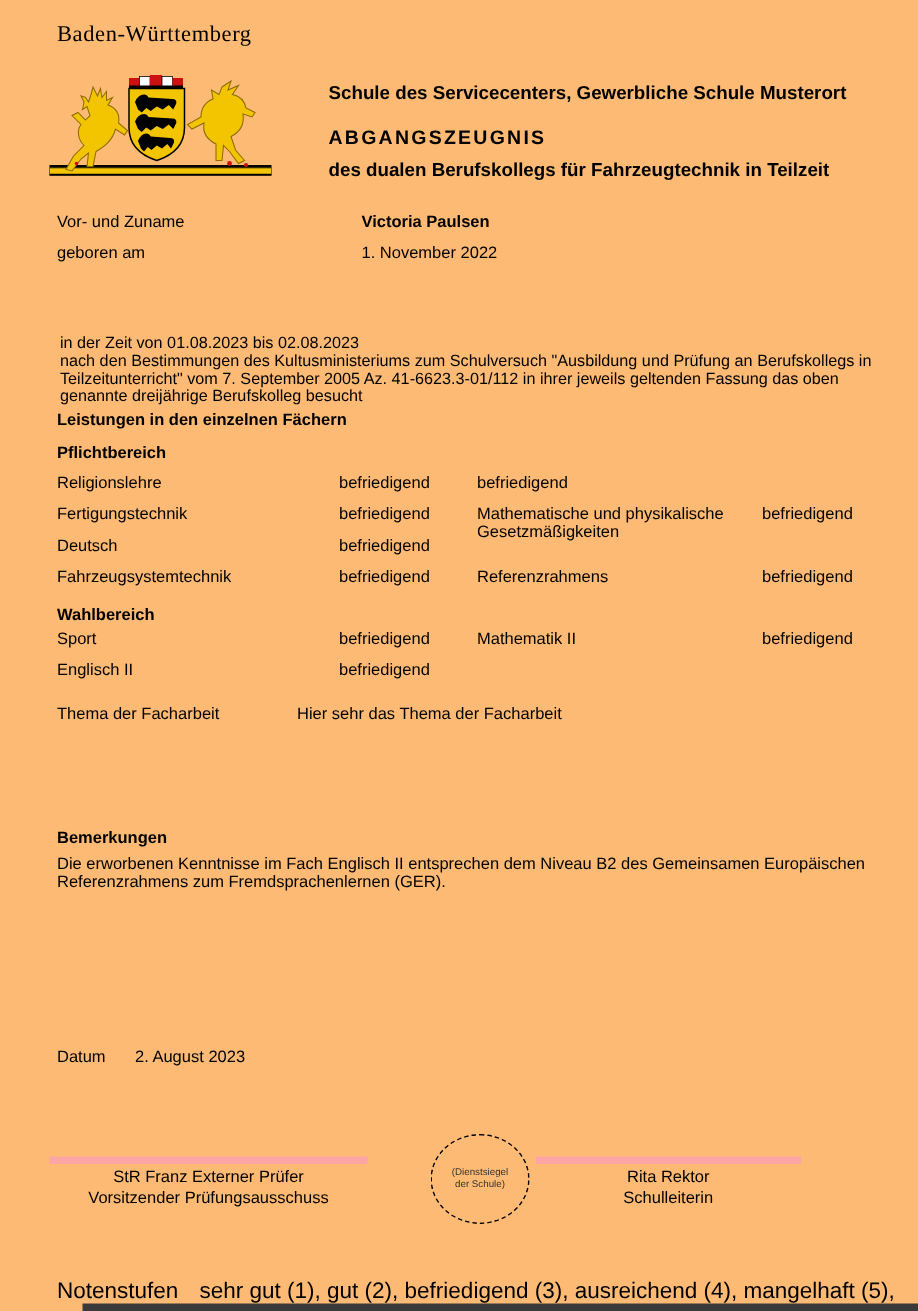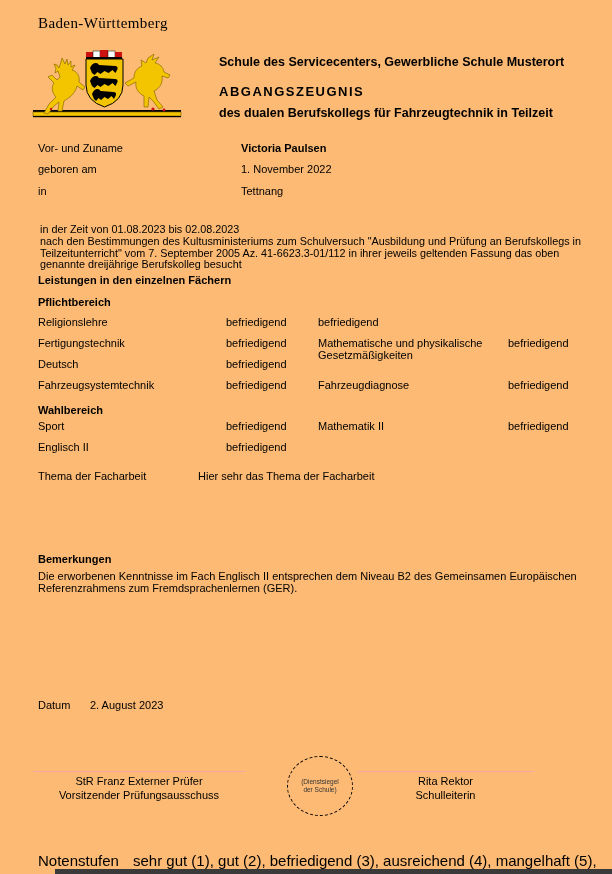--- a/index.html
+++ b/index.html
@@ -40,21 +40,21 @@
   .c4{flex:1;}
   
   .thema{left:38px;top:470px;display:flex;width:560px;}
   .thema .tlabel{width:160px;flex:0 0 160px;}
   
   .bemerk-h{left:38px;top:553px;}
   .bemerk-t{left:38px;top:570px;width:562px;line-height:12.2px;}
   
   .datum{left:38px;top:699px;display:flex;}
   .datum .dlabel{width:52px;flex:0 0 52px;}
-  .sign{border-top:1px solid #fca5a5;padding-top:3px;text-align:center;line-height:13.5px;}
+  .sign{border-top:5px solid #fca5a5;padding-top:3px;text-align:center;line-height:13.5px;}
   .sign-left{left:33px;top:771px;width:212px;}
   .sign-right{left:357px;top:771px;width:177px;}
   .seal{
     left:287px;top:756px;width:64px;height:58px;
     border:1px dashed #000;border-radius:50%;
     display:flex;flex-direction:column;align-items:center;justify-content:center;
     font-size:6.5px;line-height:8px;text-align:center;color:#333;
   }
   .noten{left:38px;top:852px;display:flex;font-size:15px;width:560px;}
   .noten .nlabel{width:95px;flex:0 0 95px;}
@@ -107,24 +107,20 @@
 
   <div class="abs fields">
     <div class="frow">
       <span class="flabel">Vor- und Zuname</span>
       <span class="fval">Victoria Paulsen</span>
     </div>
     <div class="frow">
       <span class="flabel">geboren am</span>
       <span class="fval">1. November 2022</span>
     </div>
-    <div class="frow">
-      <span class="flabel">in</span>
-      <span class="fval">Tettnang</span>
-    </div>
   </div>
 
   <div class="abs attend">
     <div>in der Zeit von 01.08.2023 bis 02.08.2023</div>
     <div>nach den Bestimmungen des Kultusministeriums zum Schulversuch "Ausbildung und Prüfung an Berufskollegs in Teilzeitunterricht" vom 7. September 2005 Az. 41-6623.3-01/112 in ihrer jeweils geltenden Fassung das oben genannte dreijährige Berufskolleg besucht</div>
   </div>
 
   <div class="abs leist bold-h">Leistungen in den einzelnen Fächern</div>
   <div class="abs pflicht-h bold-h">Pflichtbereich</div>
 
@@ -142,21 +138,21 @@
     </div>
     <div class="grow">
       <span class="c1">Deutsch</span>
       <span class="c2">befriedigend</span>
       <span class="c3"></span>
       <span class="c4"></span>
     </div>
     <div class="grow">
       <span class="c1">Fahrzeugsystemtechnik</span>
       <span class="c2">befriedigend</span>
-      <span class="c3">Fahrzeugdiagnose</span>
+      <span class="c3">Referenzrahmens</span>
       <span class="c4">befriedigend</span>
     </div>
   </div>
 
   <div class="abs wahl-h bold-h">Wahlbereich</div>
 
   <div class="abs grid2">
     <div class="grow">
       <span class="c1">Sport</span>
       <span class="c2">befriedigend</span>

